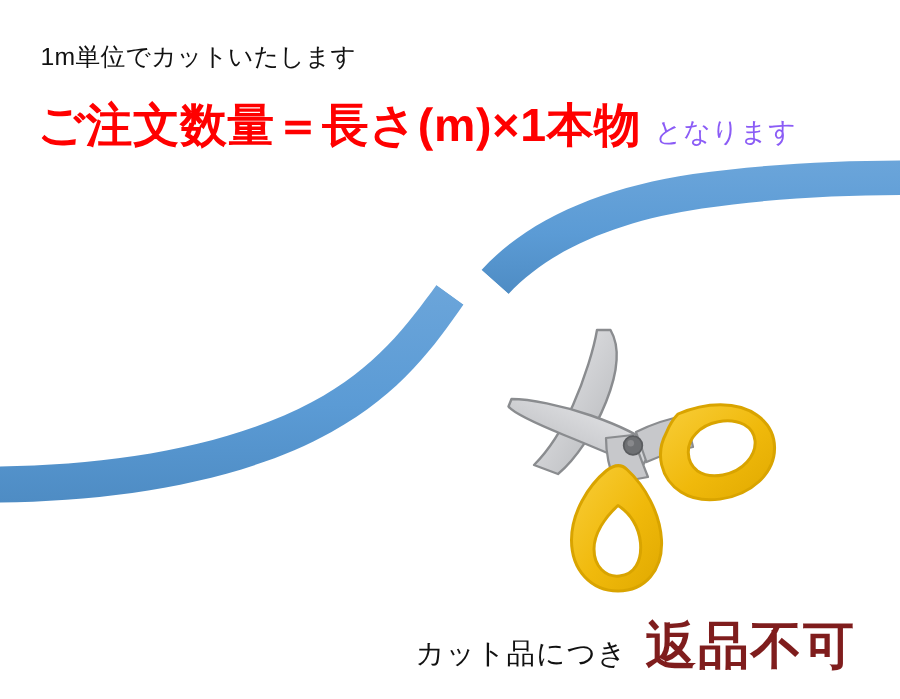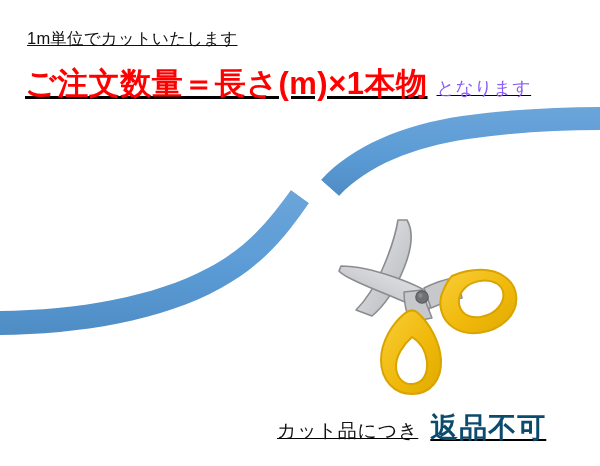--- a/index.html
+++ b/index.html
@@ -22,21 +22,20 @@
     left: 0;
     top: 0;
     width: 600px;
     height: 466px;
   }
   .txt {
     position: absolute;
     white-space: nowrap;
     line-height: 1;
     color: #000000;
-    text-decoration: underline;
   }
   #line-unit {
     left: 27px;
     top: 30px;
     font-size: 16.5px;
     letter-spacing: 0.2px;
     color: #111111;
   }
   #line-order {
     left: 25px;
@@ -62,25 +61,25 @@
     top: 414px;
     display: flex;
     align-items: baseline;
   }
   #return-pre {
     font-size: 19px;
     letter-spacing: 0.8px;
     color: #111111;
   }
   #return-emph {
-    font-size: 28px;
+    font-size: 34px;
     font-weight: bold;
     letter-spacing: 1px;
     margin-left: 12px;
-    color: #0c4a6e;
+    color: #7f1d1d;
   }
 </style>
 </head>
 <body>
 
 <div id="canvas">
 
   <svg id="art" viewBox="0 0 600 466">
     <defs>
       <linearGradient id="hoseGradLower" x1="0" y1="0" x2="0" y2="1">

